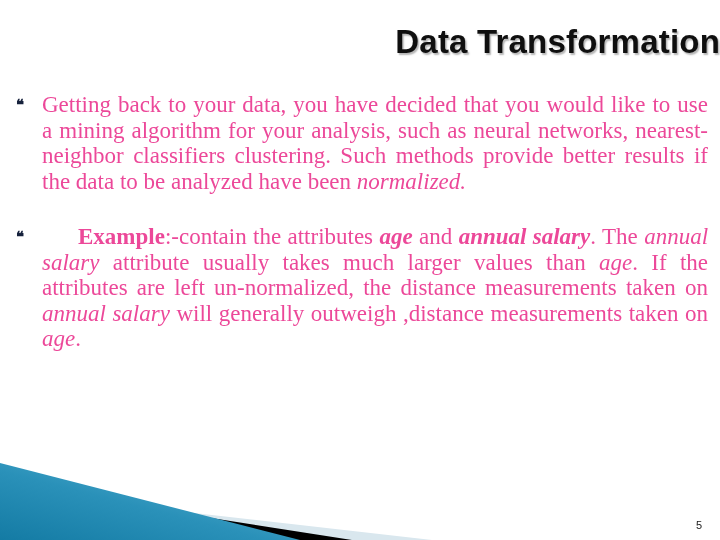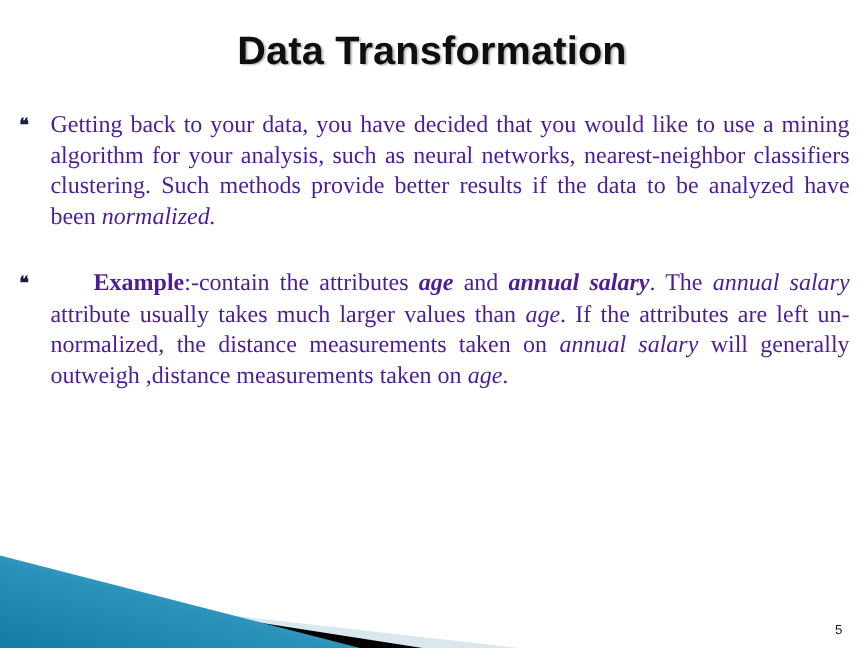--- a/index.html
+++ b/index.html
@@ -21,21 +21,21 @@
     background: #ffffff;
     overflow: hidden;
   }
 
   
   .slide-title {
     position: absolute;
     left: 0;
     top: 22px;
     width: 720px;
-    text-align: center;
+    text-align: right;
     font-family: "Liberation Sans", "DejaVu Sans", sans-serif;
     font-weight: bold;
     font-size: 33px;
     line-height: 40px;
     letter-spacing: 0.2px;
     color: #0f0f0f;
     text-shadow: 1.5px 1.5px 1.6px rgba(120,120,120,0.55);
     white-space: nowrap;
   }
 
@@ -62,23 +62,23 @@
     font-family: "Liberation Serif", "DejaVu Serif", serif;
     font-weight: bold;
     font-size: 15px;
     line-height: 24px;
     color: #16213c;
   }
 
   .bullet-text {
     text-align: justify;
     text-justify: inter-word;
-    font-size: 20px;
+    font-size: 23px;
     line-height: 25.5px;
-    color: #4c1d95;
+    color: #ec4899;
     font-family: "Liberation Serif", "DejaVu Serif", serif;
   }
   .bullet-text .it { font-style: italic; }
   .bullet-text .bi { font-style: italic; font-weight: bold; }
   .bullet-text .b  { font-weight: bold; margin-left: 36px; }
 
   
   .footer-art {
     position: absolute;
     left: 0;

